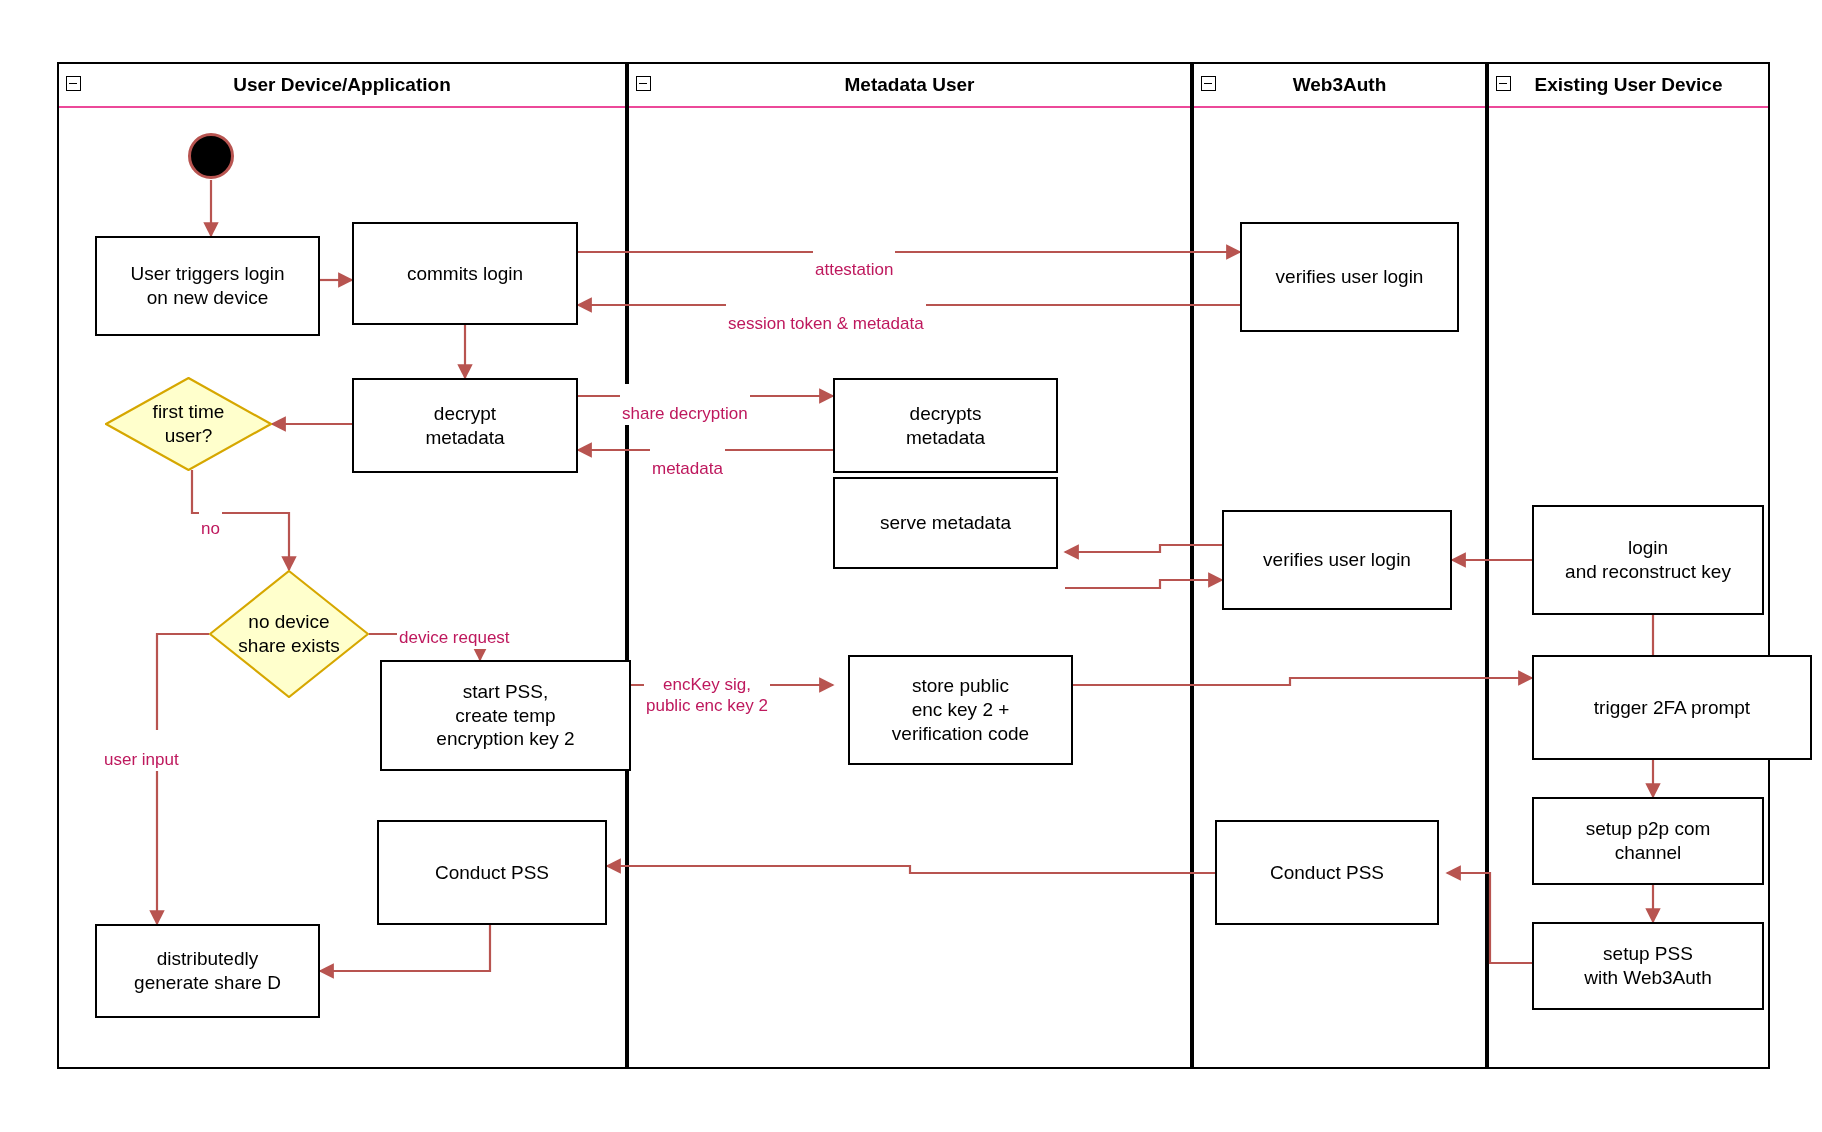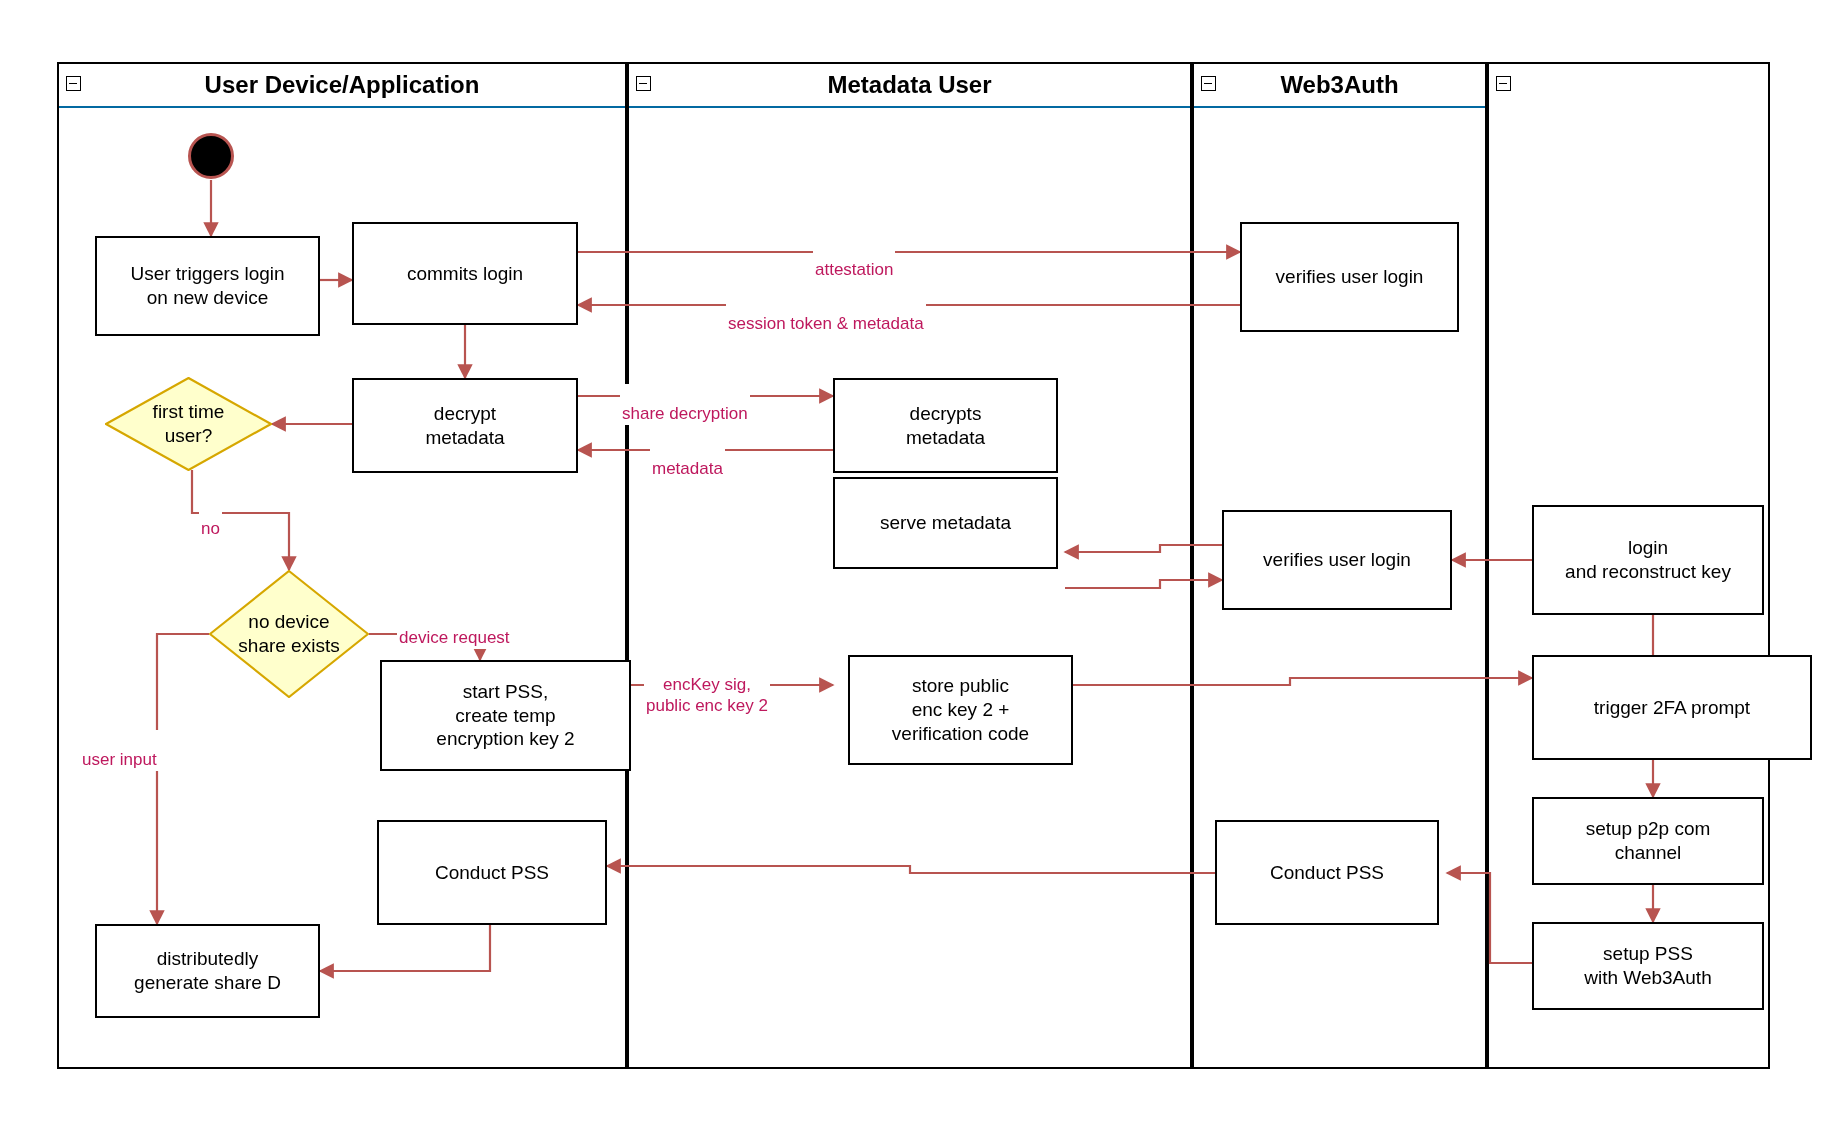--- a/index.html
+++ b/index.html
@@ -27,26 +27,26 @@
     border: 2px solid #000000;
     background: transparent;
   }
   .lane-header {
     position: absolute;
     box-sizing: border-box;
     left: 0;
     top: 0;
     width: 100%;
     height: 44px;
-    border-bottom: 2px solid #0369a1;
+    border-bottom: 2px solid #ec4899;
     display: flex;
     align-items: center;
     justify-content: center;
     font-weight: bold;
-    font-size: 24px;
+    font-size: 19px;
     color: #000000;
   }
   .collapse-box {
     position: absolute;
     left: 7px;
     top: 12px;
     width: 15px;
     height: 15px;
     box-sizing: border-box;
     border: 1.5px solid #000000;
@@ -147,20 +147,23 @@
   </div>
 
   <div class="swimlane" style="left:1192px; top:62px; width:295px; height:1007px;">
     <div class="lane-header">
       <span>Web3Auth</span>
     </div>
     <div class="collapse-box"></div>
   </div>
 
   <div class="swimlane" style="left:1487px; top:62px; width:283px; height:1007px;">
+    <div class="lane-header">
+      <span>Existing User Device</span>
+    </div>
     <div class="collapse-box"></div>
   </div>
 
   <svg class="edges" viewBox="0 0 1822 1132">
     <defs>
       <marker id="arrow" viewBox="0 0 10 10" refX="9" refY="5" markerWidth="7" markerHeight="7" orient="auto-start-reverse">
         <path d="M 0 0 L 10 5 L 0 10 z" fill="#b85450"></path>
       </marker>
     </defs>
     <g stroke="#b85450" stroke-width="2.2" fill="none" marker-end="url(#arrow)">
@@ -319,17 +322,17 @@
   <div class="edge-label" style="left:199px; top:499px;">
     <span>no</span>
   </div>
   <div class="edge-label" style="left:397px; top:608px;">
     <span>device request</span>
   </div>
   <div class="edge-label" style="left:644px; top:655px; text-align:center;">
     <span>encKey sig,
 public enc key 2</span>
   </div>
-  <div class="edge-label" style="left:80px; top:730px;">
+  <div class="edge-label" style="left:102px; top:730px;">
     <span>user input</span>
   </div>
 
 </div>
 
 </body></html>

